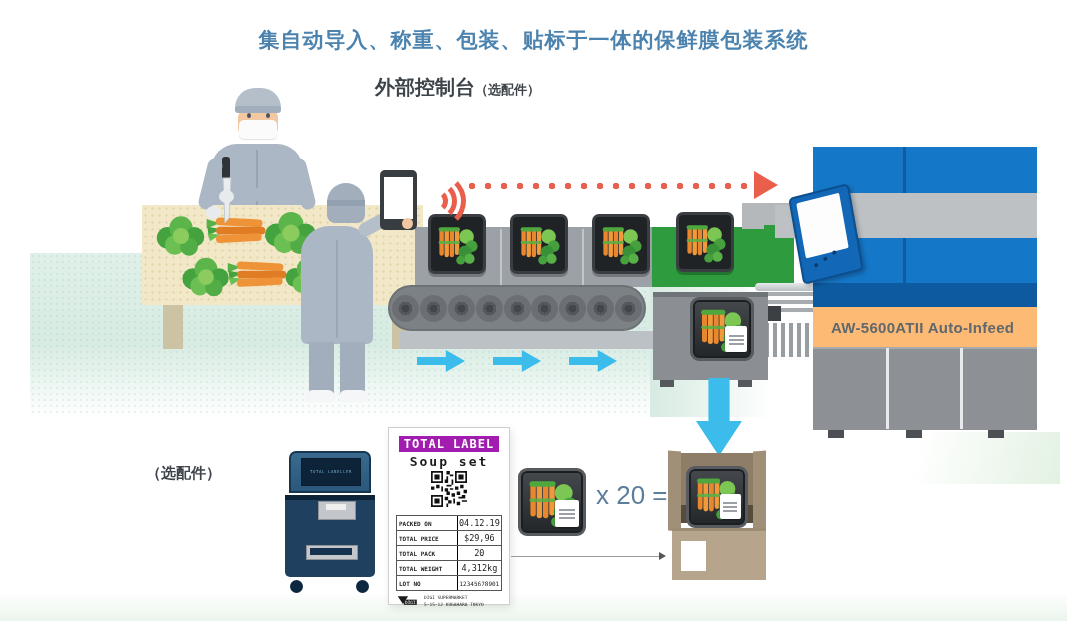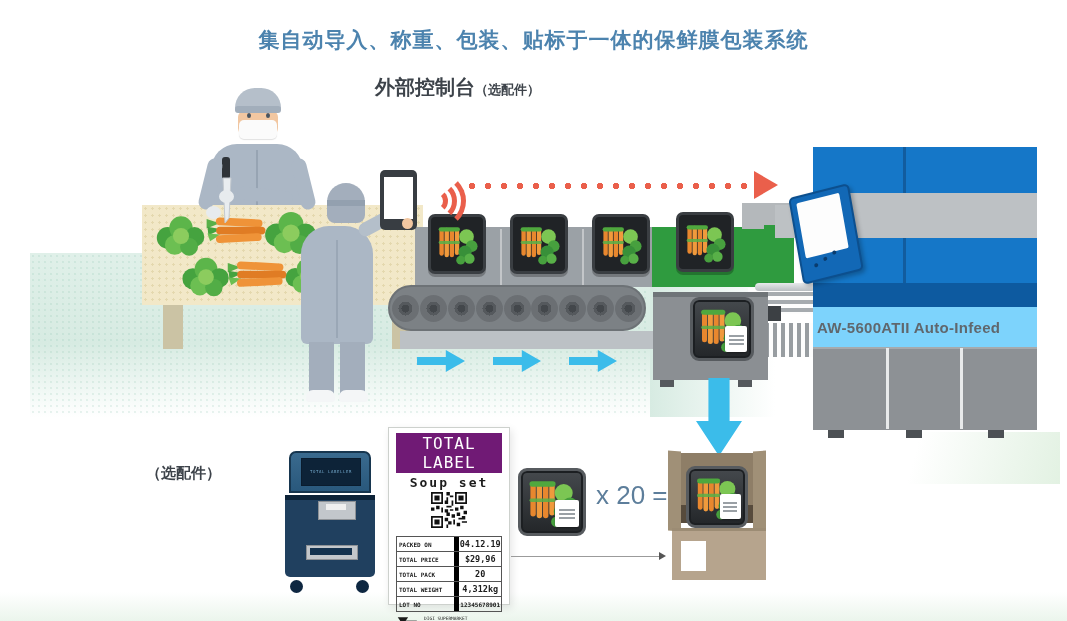--- a/index.html
+++ b/index.html
@@ -110,22 +110,22 @@
   
   .pedestal{left:653px;top:292px;width:115px;height:88px;background:#8b8f93;border-top:5px solid #6f7478;
             box-sizing:border-box}
   .pedfoot{width:14px;height:7px;background:#55595d}
 
   
   .m-blue1{left:813px;top:147px;width:224px;height:46px;background:#1577c8}
   .m-grey1{left:813px;top:193px;width:224px;height:45px;background:#bdc1c4}
   .m-blue2{left:813px;top:238px;width:224px;height:45px;background:#1577c8}
   .m-dark{left:813px;top:283px;width:224px;height:24px;background:#0d5aa0}
-  .m-labelzone{left:813px;top:307px;width:224px;height:40px;background:#7dd3fc;box-sizing:border-box;
-               padding-left:4px;display:flex;align-items:center}
+  .m-labelzone{left:813px;top:307px;width:224px;height:40px;background:#fdba74;box-sizing:border-box;
+               padding-left:18px;display:flex;align-items:center}
   .m-labelzone span{color:#60676d;font-size:15px;font-weight:bold;letter-spacing:.3px}
   .m-panels{left:813px;top:347px;width:224px;height:83px;background:#8d9195;border-top:2px solid #a6aaad;
             box-sizing:border-box}
   .m-paneldiv{width:3px;height:81px;background:#e8eaeb}
   .m-div{width:3px;background:rgba(15,65,115,.5)}
   .m-foot{width:16px;height:8px;background:#4c5054}
   .m-greyext{left:775px;top:205px;width:38px;height:33px;background:#bdc1c4}
   .console{left:795px;top:190px;width:58px;height:84px;background:#1268b6;border-radius:5px;
            border:2px solid #0c4f8e;transform:rotate(-10deg) skewY(-4deg);
            box-shadow:2px 3px 4px rgba(0,0,0,.25)}
@@ -143,29 +143,29 @@
   .p-slot1{left:318px;top:501px;width:36px;height:17px;background:#c3c7cb;border:1px solid #8e9296}
   .p-tab{left:326px;top:504px;width:20px;height:6px;background:#efefef}
   .p-slot2{left:306px;top:545px;width:50px;height:13px;background:#c3c7cb;border:1px solid #8e9296}
   .p-slot2in{left:310px;top:548px;width:42px;height:7px;background:#14324e}
   .p-wheel{width:13px;height:13px;border-radius:50%;background:#0e2741}
 
   
   .receipt{left:388px;top:427px;width:122px;height:178px;background:#fff;border:1px solid #cdd1cd;
            box-shadow:2px 3px 8px rgba(0,0,0,.10);box-sizing:border-box;padding:5px 7px;text-align:center;
            font-family:"DejaVu Sans Mono",monospace;color:#1c1c1c}
-  .r-head{display:inline-block;background:#701a75;color:#fff;font-size:16px;font-weight:normal;
+  .r-head{display:inline-block;background:#a21caf;color:#fff;font-size:12px;font-weight:bold;
           letter-spacing:1px;padding:1px 5px}
   .r-prod{font-size:13px;font-weight:bold;letter-spacing:2px;margin-top:2px}
   .r-qr{width:36px;height:36px;margin:2px auto}
   .r-rows{margin-top:2px}
   .r-row{display:flex;border:1px solid #555;border-top:0;height:14px;align-items:stretch}
   .r-row:first-child{border-top:1px solid #555}
   .r-lab{width:58%;font-size:6px;font-weight:bold;text-align:left;padding:4px 0 0 2px;box-sizing:border-box}
-  .r-val{width:42%;font-size:8.5px;font-weight:bold;border-left:5px solid #000000;display:flex;
+  .r-val{width:42%;font-size:8.5px;font-weight:normal;border-left:1px solid #000000;display:flex;
          align-items:center;justify-content:center}
   .r-row:nth-child(5) .r-val{font-size:6px}
   .r-foot{display:flex;align-items:flex-start;gap:2px;margin-top:4px;text-align:left}
   .r-addr{font-size:4.5px;line-height:1.45;color:#222}
 
   
   .connector{left:511px;top:556px;width:150px;height:1px;background:#9b9b9b}
   .connhead{left:659px;top:552px;width:0;height:0;border-left:7px solid #555;
             border-top:4px solid transparent;border-bottom:4px solid transparent}
   .box-flap{width:13px;height:80px;background:#a09077}

